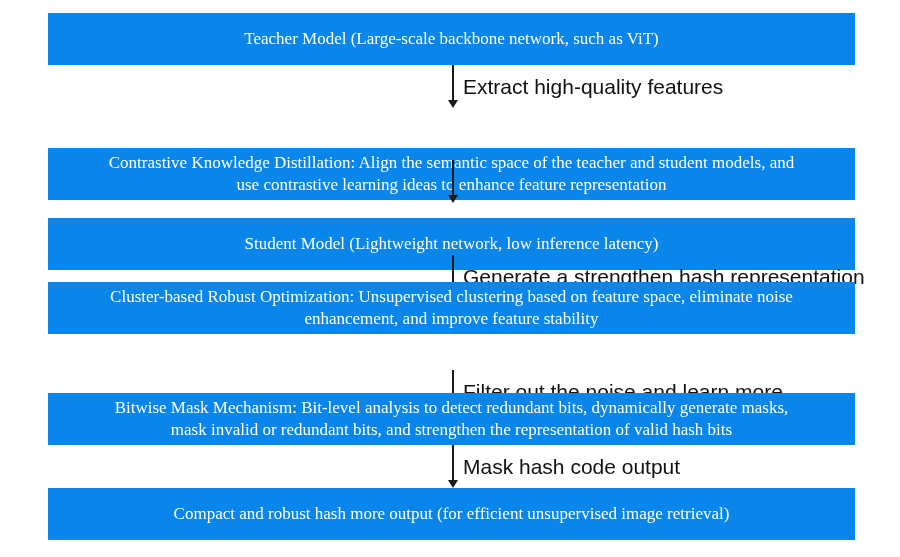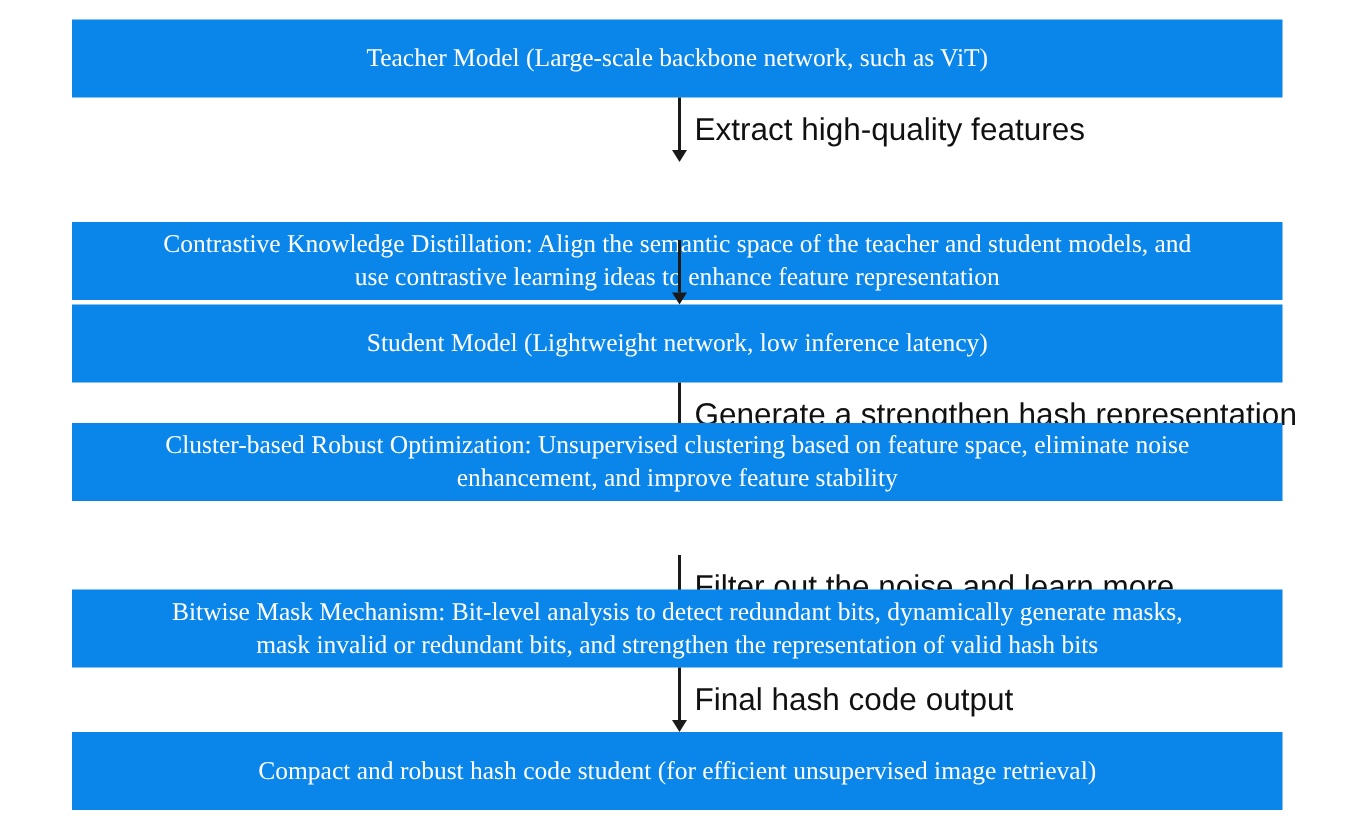--- a/index.html
+++ b/index.html
@@ -62,21 +62,21 @@
   .arrow-label {
     position: absolute;
     left: 463px;
     height: 43px;
     line-height: 43px;
     font-family: "Liberation Sans", sans-serif;
     font-size: 21px;
     color: var(--label-text);
     white-space: nowrap;
   }
-  .b1 { top: 13px; }  .b2 { top: 108px; margin-top: 40px; } .b3 { top: 203px; }
+  .b1 { top: 13px; }  .b2 { top: 108px; margin-top: 40px; } .b3 { top: 218px; }
   .b4 { top: 282px; } .b5 { top: 393px; } .b6 { top: 488px; }
   .g1 { top: 65px; }  .g2 { top: 160px; } .g3 { top: 255px; }
   .g4 { top: 370px; } .g5 { top: 445px; }
 </style>
 </head>
 <body>
 
 <div class="canvas">
 
   <div class="flow-box b1">Teacher Model (Large-scale backbone network, such as ViT)</div>
@@ -112,17 +112,17 @@
   </div>
   <div class="arrow-label g4">Filter out the noise and learn more</div>
 
   <div class="flow-box b5">Bitwise Mask Mechanism: Bit-level analysis to detect redundant bits, dynamically generate masks,
 mask invalid or redundant bits, and strengthen the representation of valid hash bits</div>
 
   <div class="arrow g5">
     <span class="line"></span>
     <span class="head"></span>
   </div>
-  <div class="arrow-label g5">Final hash code output</div>
+  <div class="arrow-label g5">Mask hash code output</div>
 
-  <div class="flow-box b6">Compact and robust hash code student (for efficient unsupervised image retrieval)</div>
+  <div class="flow-box b6">Compact and robust hash more output (for efficient unsupervised image retrieval)</div>
 
 </div>
 
 </body></html>

